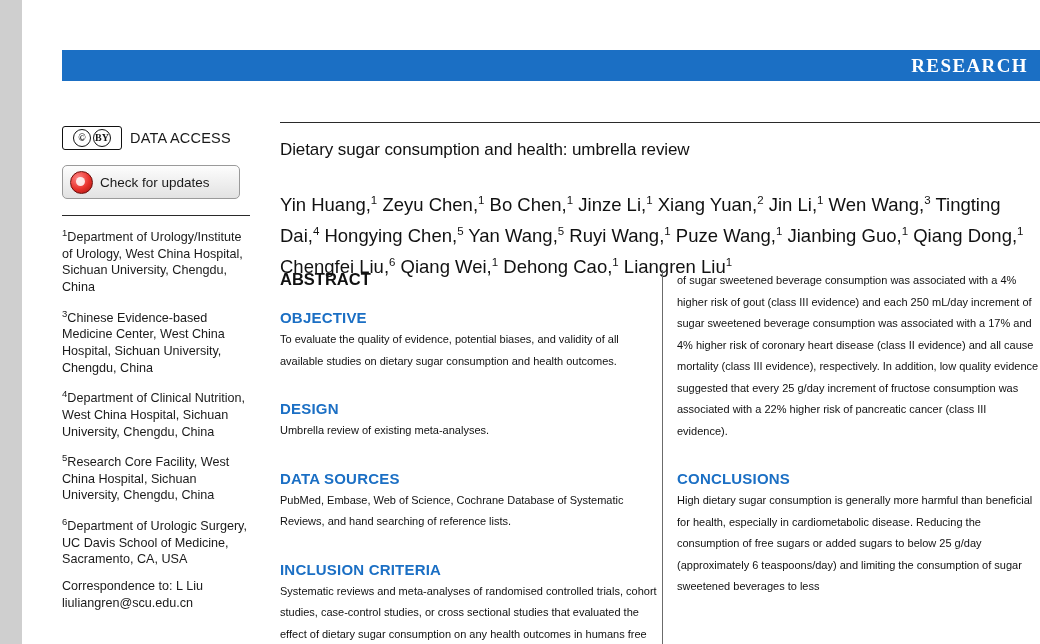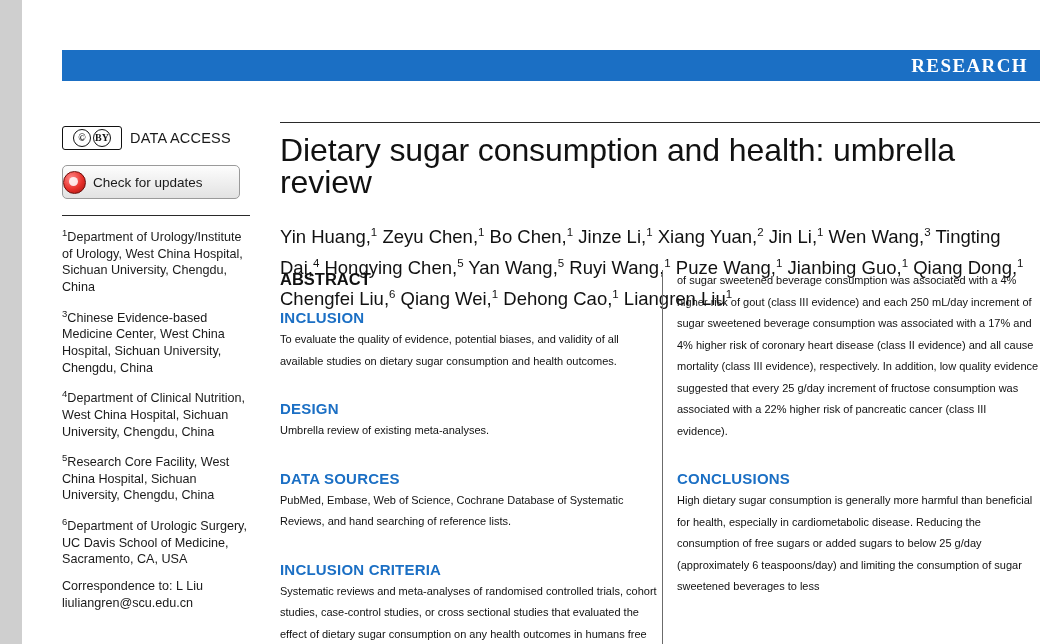--- a/index.html
+++ b/index.html
@@ -87,20 +87,21 @@
   .updates-btn {
     margin-top: 14px;
     width: 178px;
     height: 34px;
     border: 1px solid #9a9a9a;
     border-radius: 5px;
     background: linear-gradient(#fdfdfd, #e2e2e2);
     display: flex;
     align-items: center;
     gap: 7px;
+    padding-left: 7px;
     box-sizing: border-box;
   }
   .updates-mark {
     width: 21px;
     height: 21px;
     border-radius: 50%;
     background: radial-gradient(circle at 35% 30%, #ff8a8a 0%, #e8302a 55%, #9d1410 100%);
     border: 1.5px solid #6b0d0a;
     position: relative;
   }
@@ -149,21 +150,21 @@
     left: 258px;
     top: 122px;
     width: 760px;
   }
   .title-rule {
     border-top: 1px solid #2a2a2a;
     width: 760px;
   }
   .paper-title {
     margin-top: 11px;
-    font-size: 32px;
+    font-size: 17px;
     line-height: 32px;
     color: #111111;
     font-weight: normal;
     font-family: "Liberation Sans", sans-serif;
     letter-spacing: -0.1px;
   }
   .authors {
     margin-top: 21px;
     font-size: 18.5px;
     line-height: 26px;
@@ -254,21 +255,21 @@
 
   <div class="titlewrap">
     <div class="title-rule"></div>
     <div class="paper-title">Dietary sugar consumption and health: umbrella review</div>
     <div class="authors">Yin Huang,<sup>1</sup> Zeyu Chen,<sup>1</sup> Bo Chen,<sup>1</sup> Jinze Li,<sup>1</sup> Xiang Yuan,<sup>2</sup> Jin Li,<sup>1</sup> Wen Wang,<sup>3</sup> Tingting Dai,<sup>4</sup> Hongying Chen,<sup>5</sup> Yan Wang,<sup>5</sup> Ruyi Wang,<sup>1</sup> Puze Wang,<sup>1</sup> Jianbing Guo,<sup>1</sup> Qiang Dong,<sup>1</sup> Chengfei Liu,<sup>6</sup> Qiang Wei,<sup>1</sup> Dehong Cao,<sup>1</sup> Liangren Liu<sup>1</sup></div>
   </div>
 
   <div class="abs-left">
     <div class="abs-head">ABSTRACT</div>
 
-    <div class="sec-head first">INCLUSION</div>
+    <div class="sec-head first">OBJECTIVE</div>
     <div class="body-text">To evaluate the quality of evidence, potential biases, and validity of all available studies on dietary sugar consumption and health outcomes.</div>
 
     <div class="sec-head">DESIGN</div>
     <div class="body-text">Umbrella review of existing meta-analyses.</div>
 
     <div class="sec-head">DATA SOURCES</div>
     <div class="body-text">PubMed, Embase, Web of Science, Cochrane Database of Systematic Reviews, and hand searching of reference lists.</div>
 
     <div class="sec-head">INCLUSION CRITERIA</div>
     <div class="body-text">Systematic reviews and meta-analyses of randomised controlled trials, cohort studies, case-control studies, or cross sectional studies that evaluated the effect of dietary sugar consumption on any health outcomes in humans free from acute or chronic diseases.</div>

